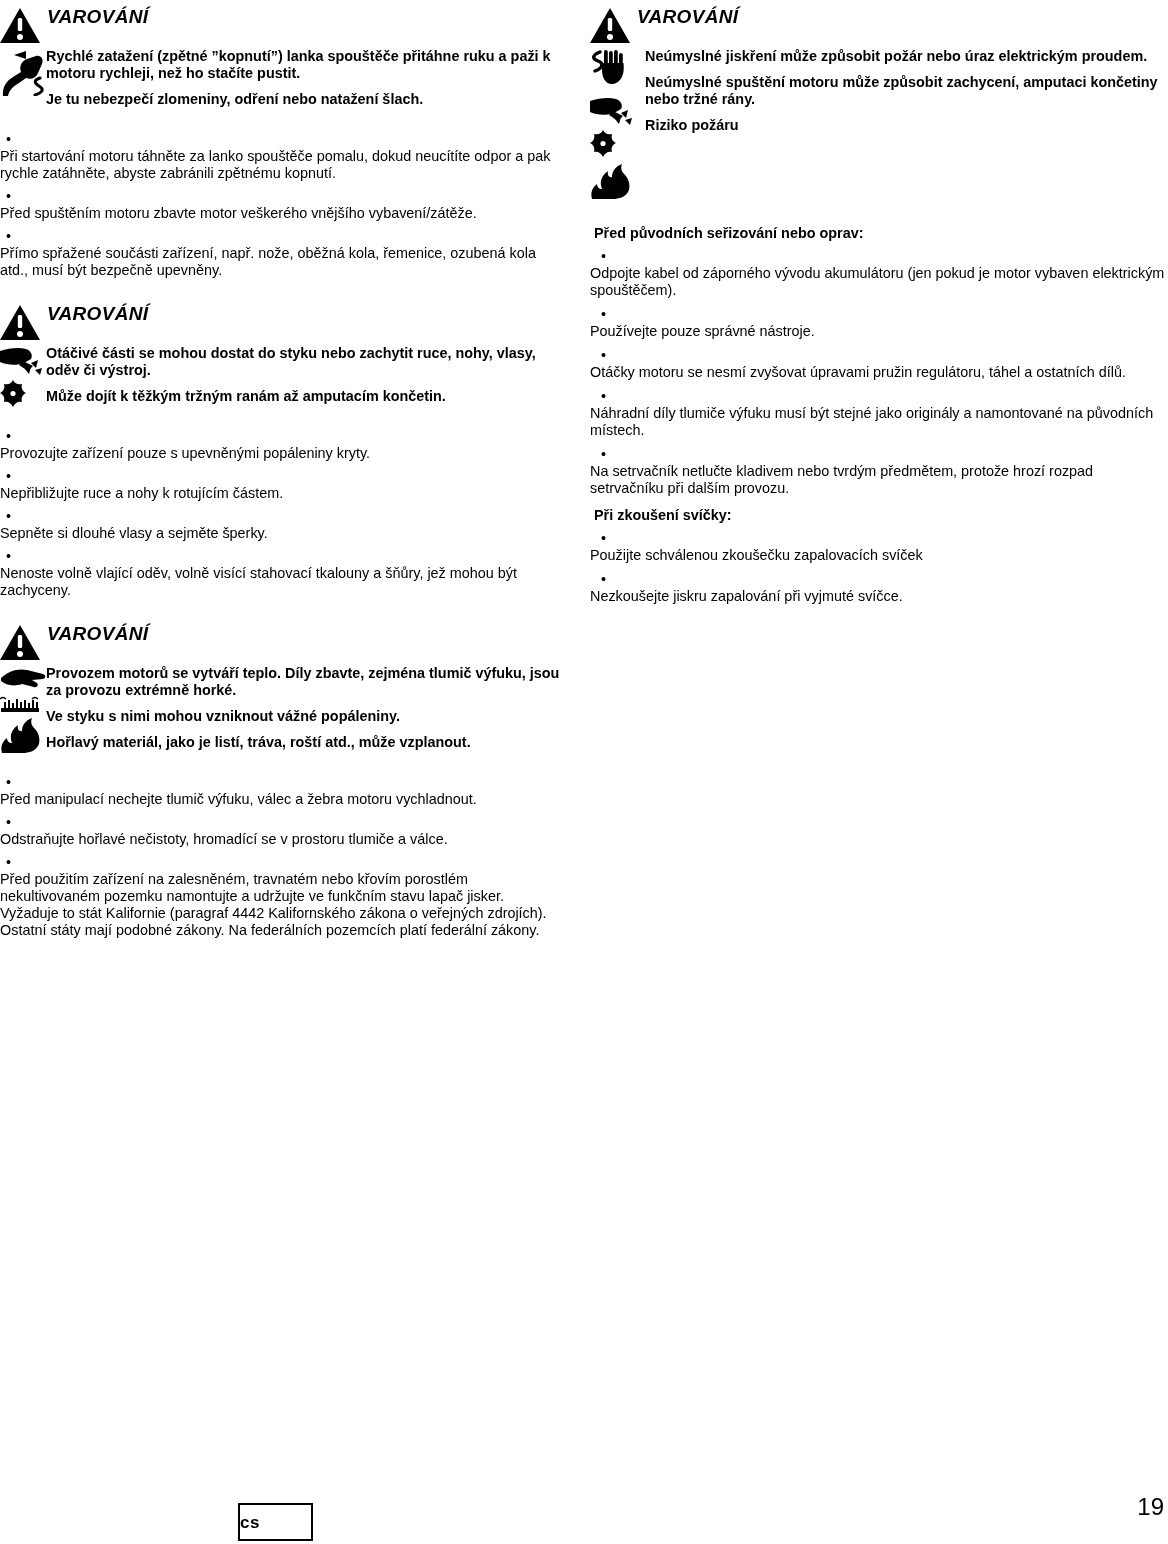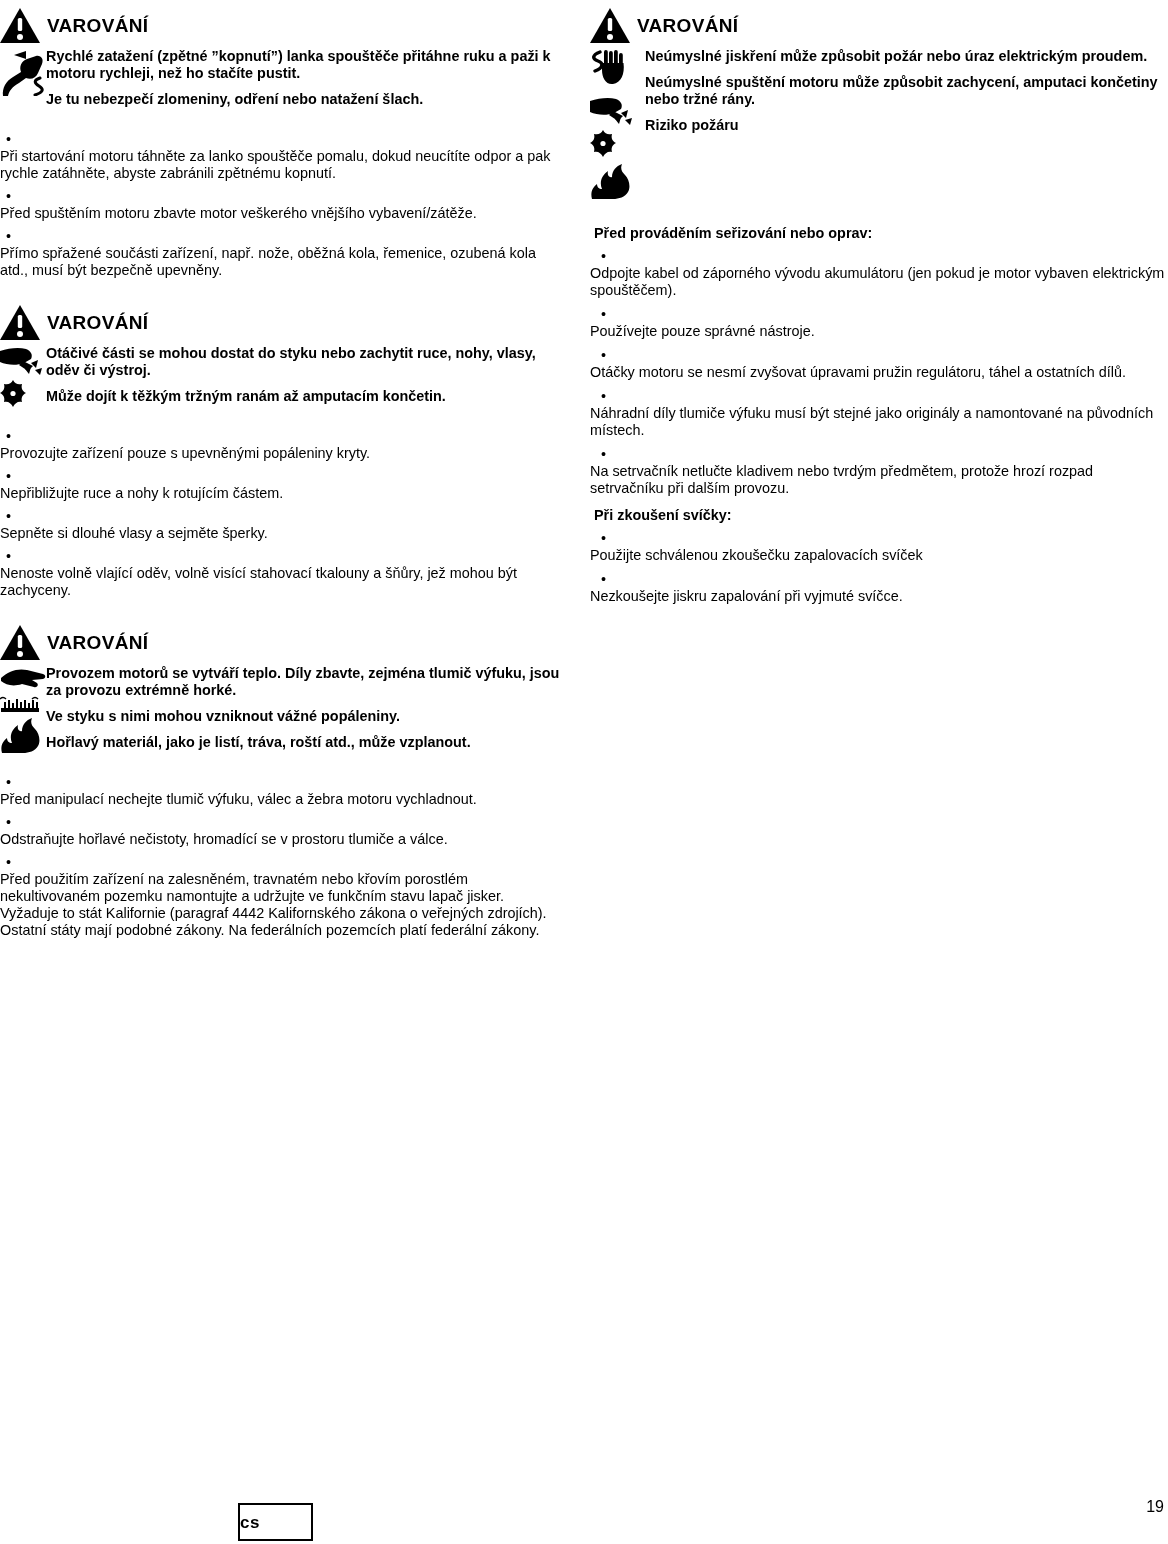--- a/index.html
+++ b/index.html
@@ -6,21 +6,21 @@
   .page{
     position:relative;width:1168px;height:1544px;background:#fff;overflow:hidden;
     font-family:"Liberation Sans","DejaVu Sans",sans-serif;color:#000;
     font-size:14.4px;line-height:17px;
   }
   .col{position:absolute;top:8px;}
   .col-left{left:0;width:566px;}
   .col-right{left:590px;width:578px;}
 
   .warn{position:relative;margin-bottom:26px;}
-  .warn-head{display:flex;align-items:center;margin-bottom:5px;}
+  .warn-head{display:flex;align-items:flex-start;margin-bottom:5px;font-style:italic;}
   .warn-head .tri{flex:none;}
   .warn-title{font-size:19px;font-weight:bold;margin:0 0 0 7px;letter-spacing:.3px;}
   .warn-body{display:flex;}
   .warn-icons{flex:none;width:46px;display:flex;flex-direction:column;align-items:flex-start;gap:5px;padding-top:2px;}
   .col-right .warn-icons{width:55px;}
   .warn-text{flex:1;font-weight:bold;}
   .warn-text p{margin:0 0 9px 0;}
   .bullets{list-style:none;margin:14px 0 0 0;padding:0;}
   .bullets li{display:flex;margin:0 0 6px 0;flex-direction:column;}
   .bullets .mk{flex:none;width:21px;margin-left:6px;}
@@ -35,21 +35,21 @@
   .icon svg{display:block;}
   .icon svg *{fill:#000;}
   .icon svg .w{fill:#fff;}
   .icon svg .s{fill:none;stroke:#000;}
 
   .lang-box{
     position:absolute;left:238px;top:1503px;width:71px;height:34px;
     border:2.5px solid #000;display:flex;align-items:center;justify-content:flex-start;
     font-weight:bold;font-size:17px;letter-spacing:.5px;
   }
-  .page-num{position:absolute;right:4px;top:1498px;font-size:16px;}
+  .page-num{position:absolute;right:4px;top:1498px;font-size:24px;}
 </style>
 </head>
 <body>
 
 <div class="page">
 
   <div class="col col-left">
 
     <section class="warn">
       <div class="warn-head">
@@ -257,21 +257,21 @@
           </span>
         </div>
         <div class="warn-text">
           <p>Neúmyslné jiskření může způsobit požár nebo úraz elektrickým proudem.</p>
           <p>Neúmyslné spuštění motoru může způsobit zachycení, amputaci končetiny nebo tržné rány.</p>
           <p>Riziko požáru</p>
         </div>
       </div>
     </section>
 
-    <div class="subhead first">Před prováděním seřizování nebo oprav:</div>
+    <div class="subhead first">Před původních seřizování nebo oprav:</div>
     <ul class="bullets" style="margin-top:0;">
       <li>
           <span class="mk"></span>
           <span class="bt">Odpojte kabel od záporného vývodu akumulátoru (jen pokud je motor vybaven elektrickým spouštěčem).</span>
         </li>
       <li>
           <span class="mk"></span>
           <span class="bt">Používejte pouze správné nástroje.</span>
         </li>
       <li>

